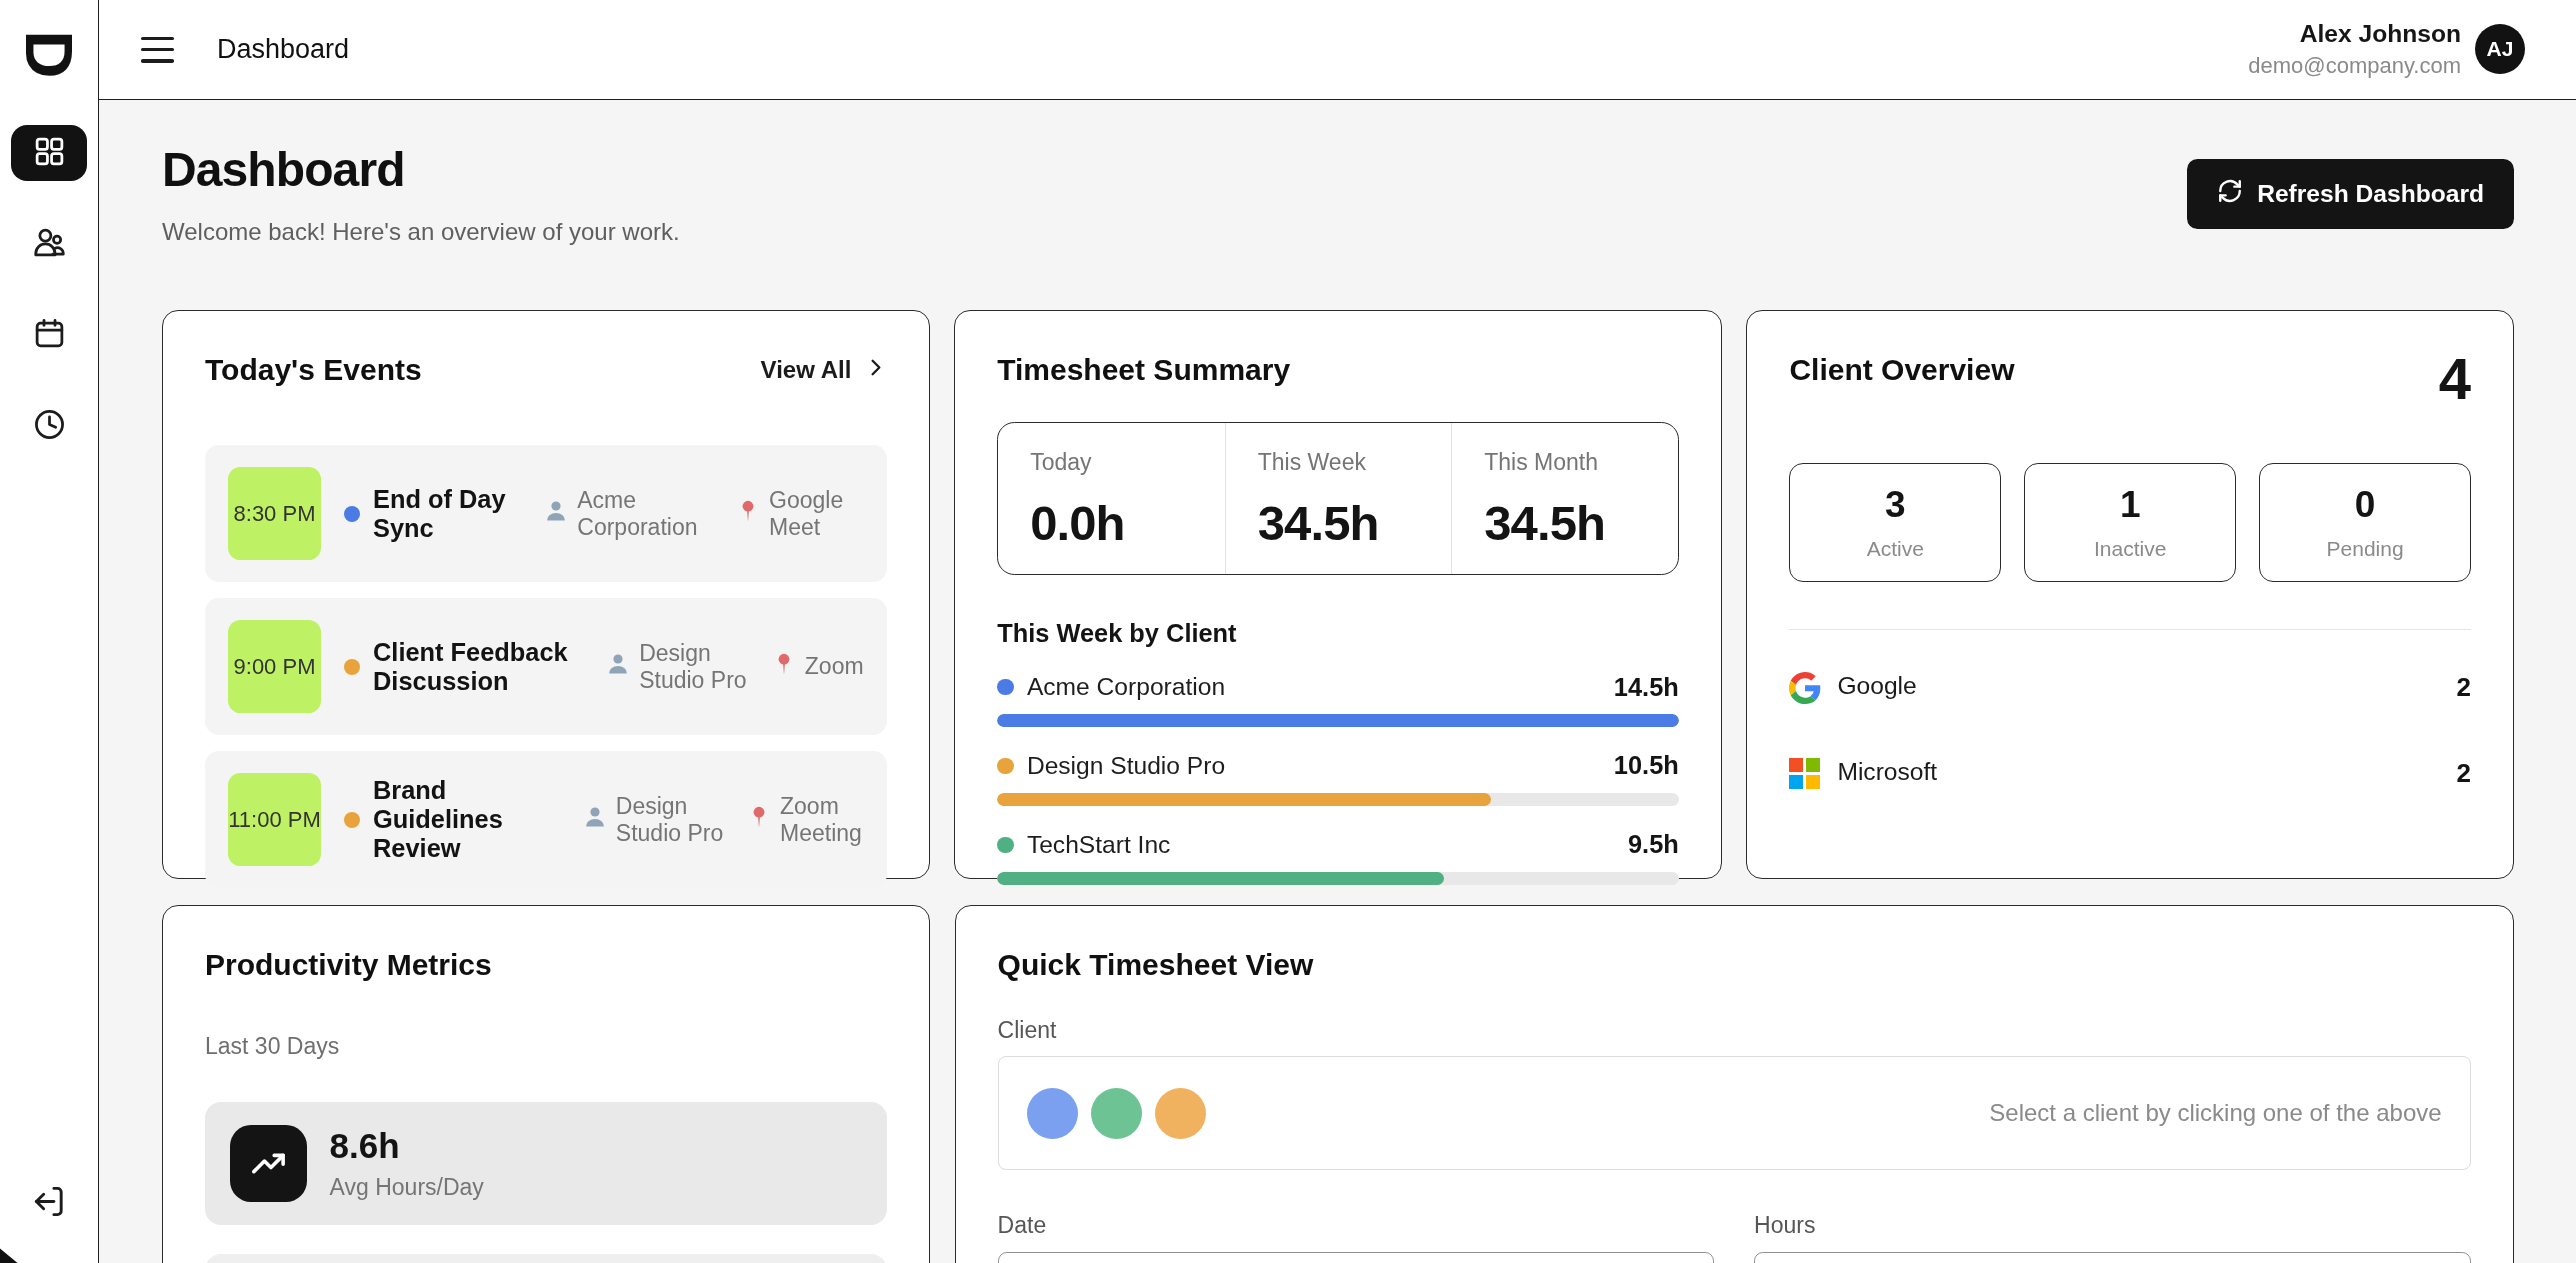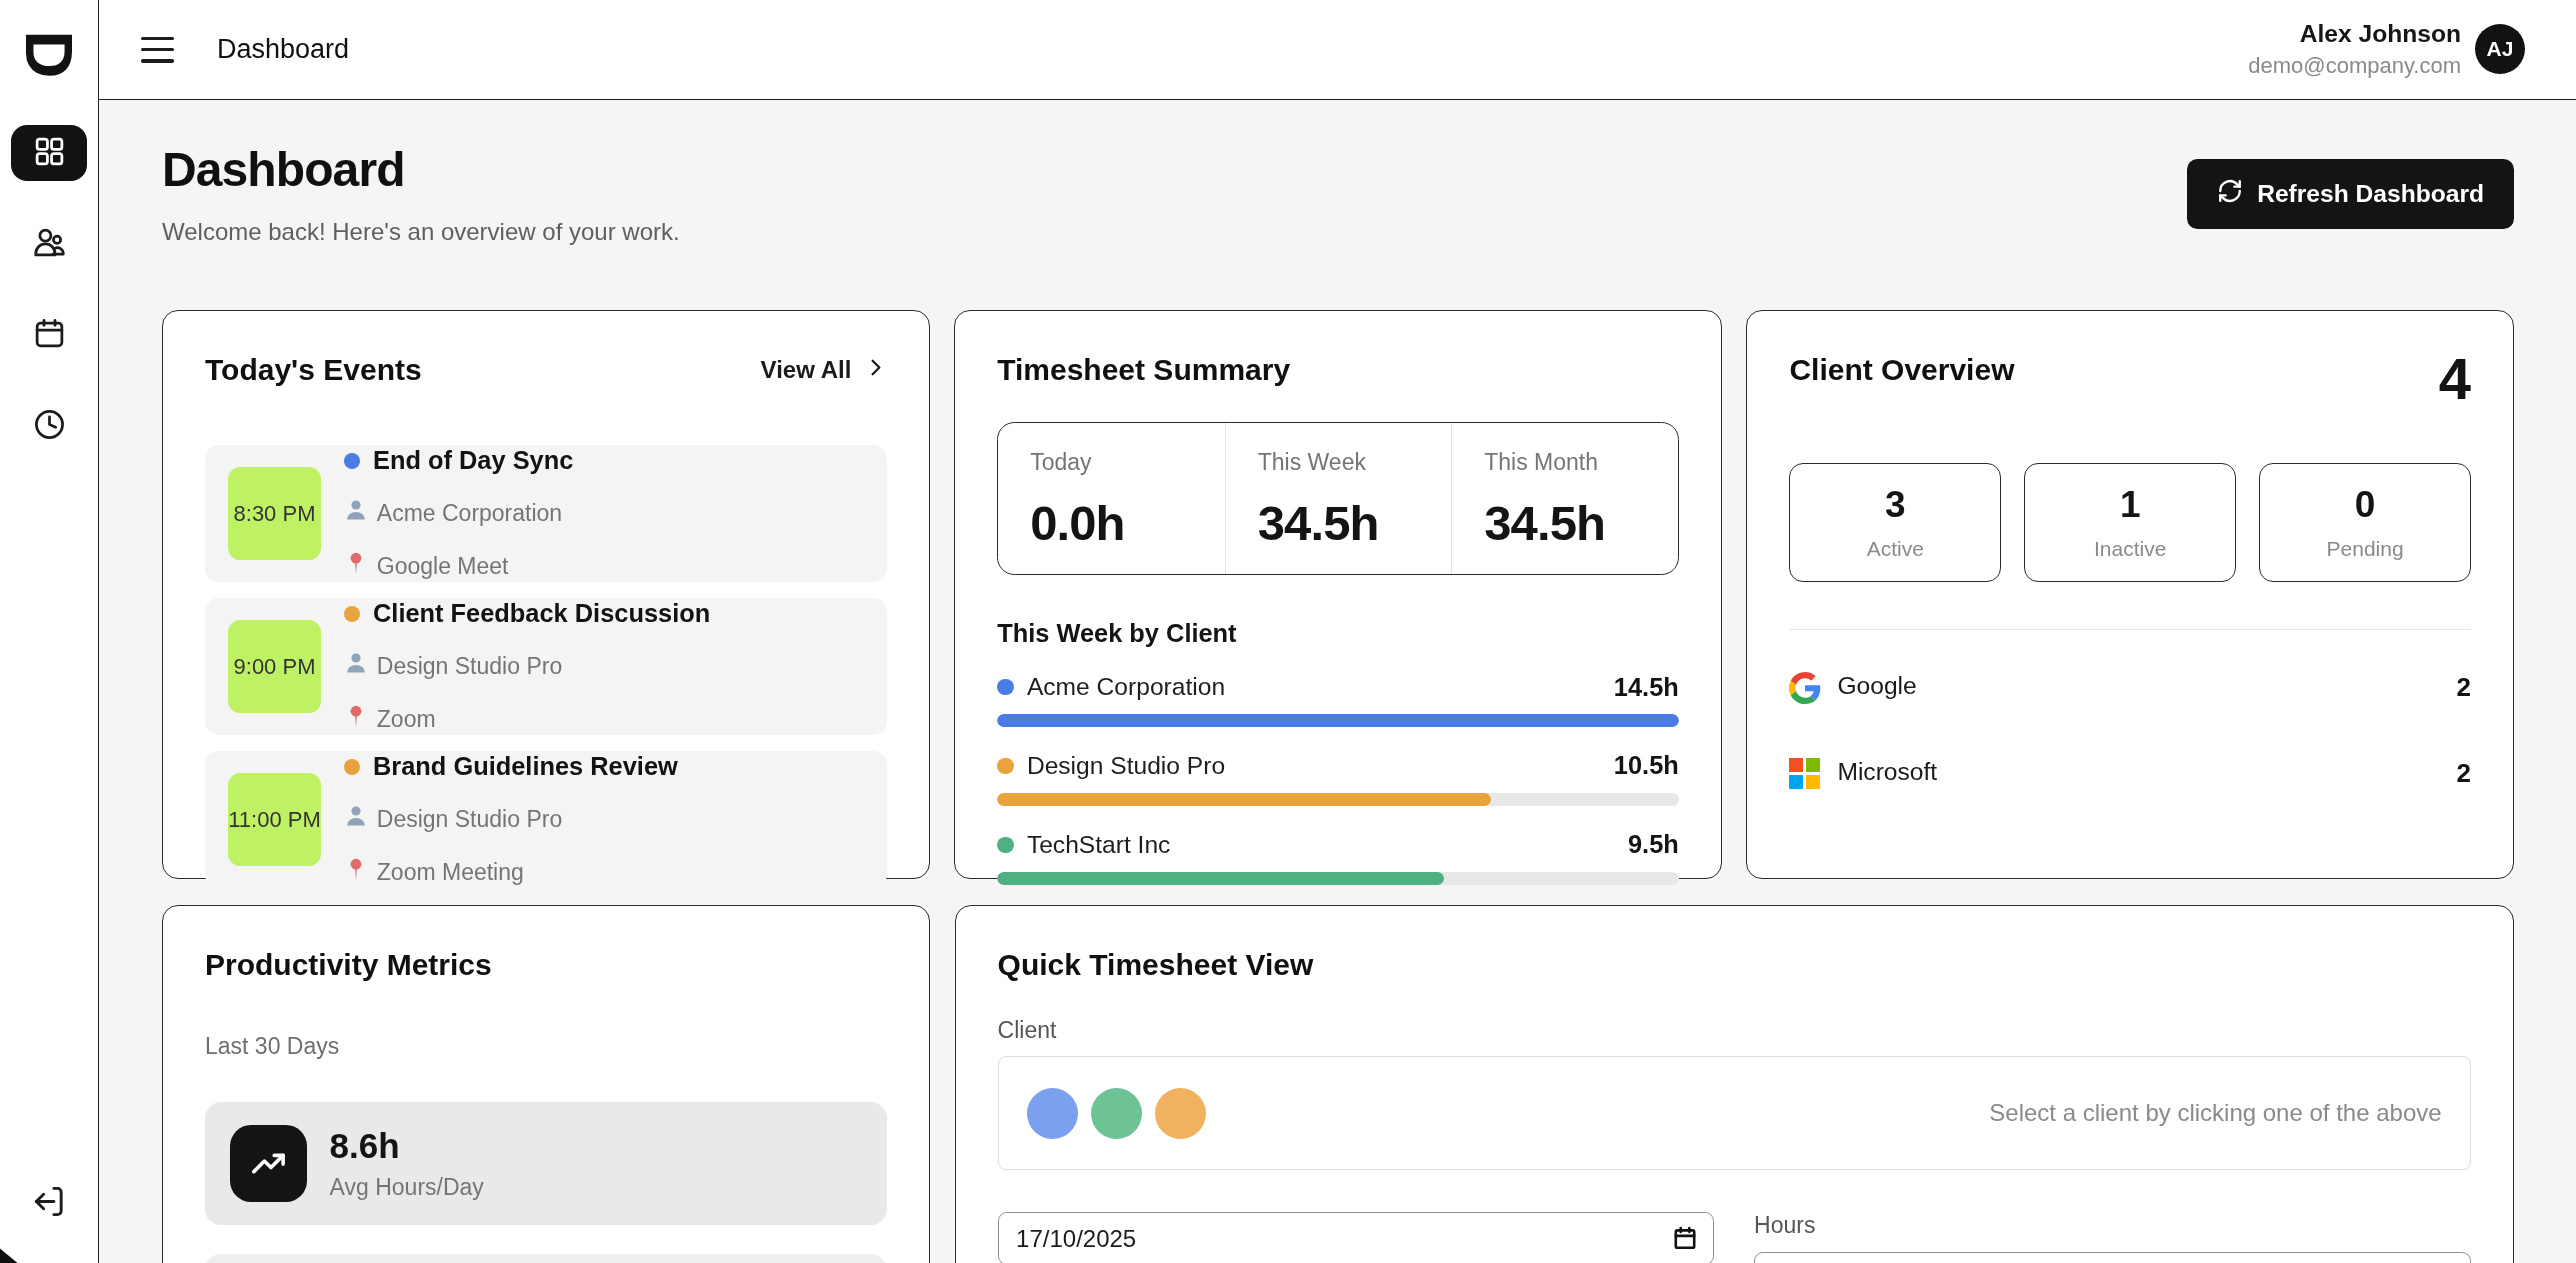--- a/index.html
+++ b/index.html
@@ -48,21 +48,21 @@
   .card-title { font-size:30px; font-weight:700; color:#101010; }
 
   
   .card-head { display:flex; align-items:center; justify-content:space-between; }
   .view-all { display:flex; align-items:center; gap:12.3px; font-size:24px; font-weight:600; color:#1b1b1b; cursor:pointer; }
   .view-all svg { width:23px; height:23px; }
   .event-list { margin-top:58px; display:flex; flex-direction:column; gap:16px; }
   .event-row { background:#f4f4f4; border-radius:14px; height:137px; display:flex; align-items:center; padding:0 23px; }
   .event-time { width:93px; height:93px; background:#bef264; border-radius:12.3px; display:flex; align-items:center; justify-content:center;
                 font-size:22px; color:#333; flex-shrink:0; }
-  .event-body { margin-left:23px; display:flex; flex-direction:column; gap:23px; }
+  .event-body { margin-left:23px; display:flex; flex-direction:row; gap:23px; }
   .event-title-row { display:flex; align-items:center; gap:13px; }
   .event-dot { width:16px; height:16px; border-radius:50%; flex-shrink:0; }
   .event-title { font-size:25.4px; font-weight:700; color:#131313; }
   .event-meta { display:flex; align-items:center; gap:8.8px; font-size:23px; color:#757575; }
   .event-meta svg { width:24px; height:24px; flex-shrink:0; }
 
   
   .ts-box { margin-top:35px; border:1.8px solid #2b2b2b; border-radius:17.5px; display:grid; grid-template-columns:1fr 1fr 1fr; height:153px; }
   .ts-col { padding:26px 0 0 32px; }
   .ts-col + .ts-col { border-left:0.9px solid #e3e3e3; }
@@ -420,20 +420,21 @@
         <div class="client-box">
           <div class="client-circles">
             <span class="client-circle" style="background-color: rgb(122, 160, 239);"></span>
             <span class="client-circle" style="background-color: rgb(110, 195, 149);"></span>
             <span class="client-circle" style="background-color: rgb(241, 178, 95);"></span>
           </div>
           <span class="client-hint">Select a client by clicking one of the above</span>
         </div>
         <div class="field-row">
           <div class="field">
+            <label>Date</label>
             <div class="input-wrap">
               <input type="text" value="17/10/2025" style="">
               <span class="cal-icon">
                 <svg viewBox="0 0 24 24" width="26" height="26" fill="none" stroke="currentColor" stroke-width="2.4" stroke-linecap="round">
                     <rect x="3.5" y="5" width="17" height="16" rx="1.5"></rect>
                     <line x1="3.5" y1="10" x2="20.5" y2="10"></line>
                     <line x1="8" y1="2.8" x2="8" y2="6.4"></line>
                     <line x1="16" y1="2.8" x2="16" y2="6.4"></line>
                   </svg>
               </span>

